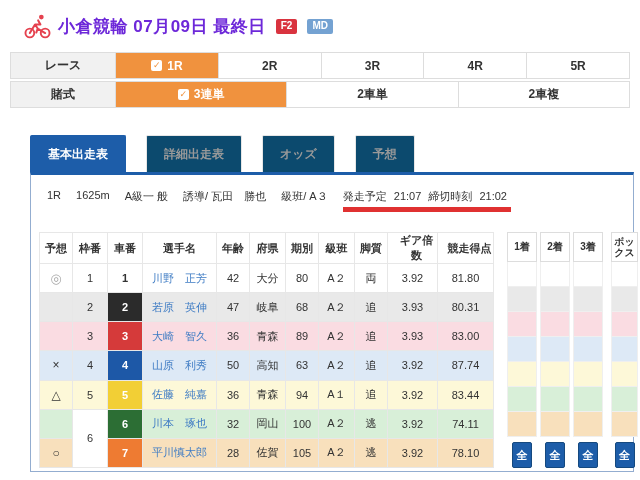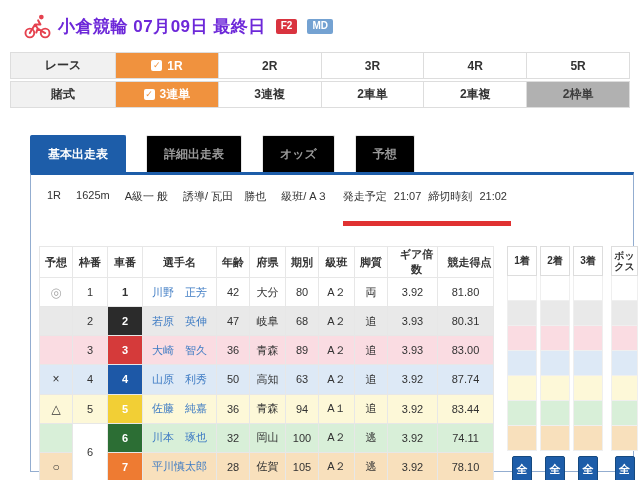--- a/index.html
+++ b/index.html
@@ -35,34 +35,34 @@
   .sel-cell.disabled { background: #b1b1b1; color: #3d3d3d; }
   .checkbox-glyph {
     width: 11px; height: 11px; background: #fff; border-radius: 2px;
     color: var(--accent-orange); font-size: 9px; line-height: 11px; text-align: center; font-weight: bold;
   }
 
   
   .tab-bar { display: flex; gap: 20px; margin: 27px 6px 0 30px; }
   .tab {
     padding: 10px 17px 9px; font-size: 12px; font-weight: bold;
-    background: #000000; color: #999; border: 1px solid #e6e6e6; border-bottom: none;
+    background: #0c4a6e; color: #999; border: 1px solid #e6e6e6; border-bottom: none;
     border-radius: 2px 2px 0 0; cursor: pointer;
   }
   .tab.active { background: var(--accent-blue); color: #fff; border-color: var(--accent-blue); }
 
   
   .panel {
     margin: 0 6px 0 30px; height: 300px;
     border: 1px solid #93add0; border-top: 3px solid var(--accent-blue);
     padding: 10px 6px 0 6px; background: #fff;
   }
   .race-info { font-size: 11px; color: #333; margin: 4px 0 0 10px; display: flex; align-items: flex-start; }
   .race-info > span { margin-right: 15px; white-space: nowrap; }
-  .deadline { border-bottom: 5px solid var(--underline-red); padding-bottom: 17px; }
+  .deadline { border-bottom: 5px solid var(--underline-red); padding-bottom: 3px; }
   .deadline span { margin-right: 4px; }
 
   .content-row { display: flex; margin-top: 20px; }
 
   
   table.entry { border-collapse: collapse; table-layout: fixed; width: 454px; margin-left: 2px; font-size: 11px; }
   table.entry th {
     height: 30px; font-size: 11px; font-weight: bold; color: #333;
     border: 1px solid #e7e7e7; background: #fff; text-align: center;
   }
@@ -126,30 +126,24 @@
         <span>5R</span>
       </div>
     </div>
     <div class="sel-row">
       <div class="sel-label">賭式</div>
       <div class="sel-cell selected">
         <span class="checkbox-glyph">✓</span>
         <span>3連単</span>
       </div>
       <div class="sel-cell">
-        <span>3連複</span>
-      </div>
-      <div class="sel-cell">
         <span>2車単</span>
       </div>
       <div class="sel-cell">
         <span>2車複</span>
-      </div>
-      <div class="sel-cell disabled">
-        <span>2枠単</span>
       </div>
     </div>
   </div>
 
 <div class="tab-bar">
     <div class="tab active">基本出走表</div>
     <div class="tab">詳細出走表</div>
     <div class="tab">オッズ</div>
     <div class="tab">予想</div>
   </div>

